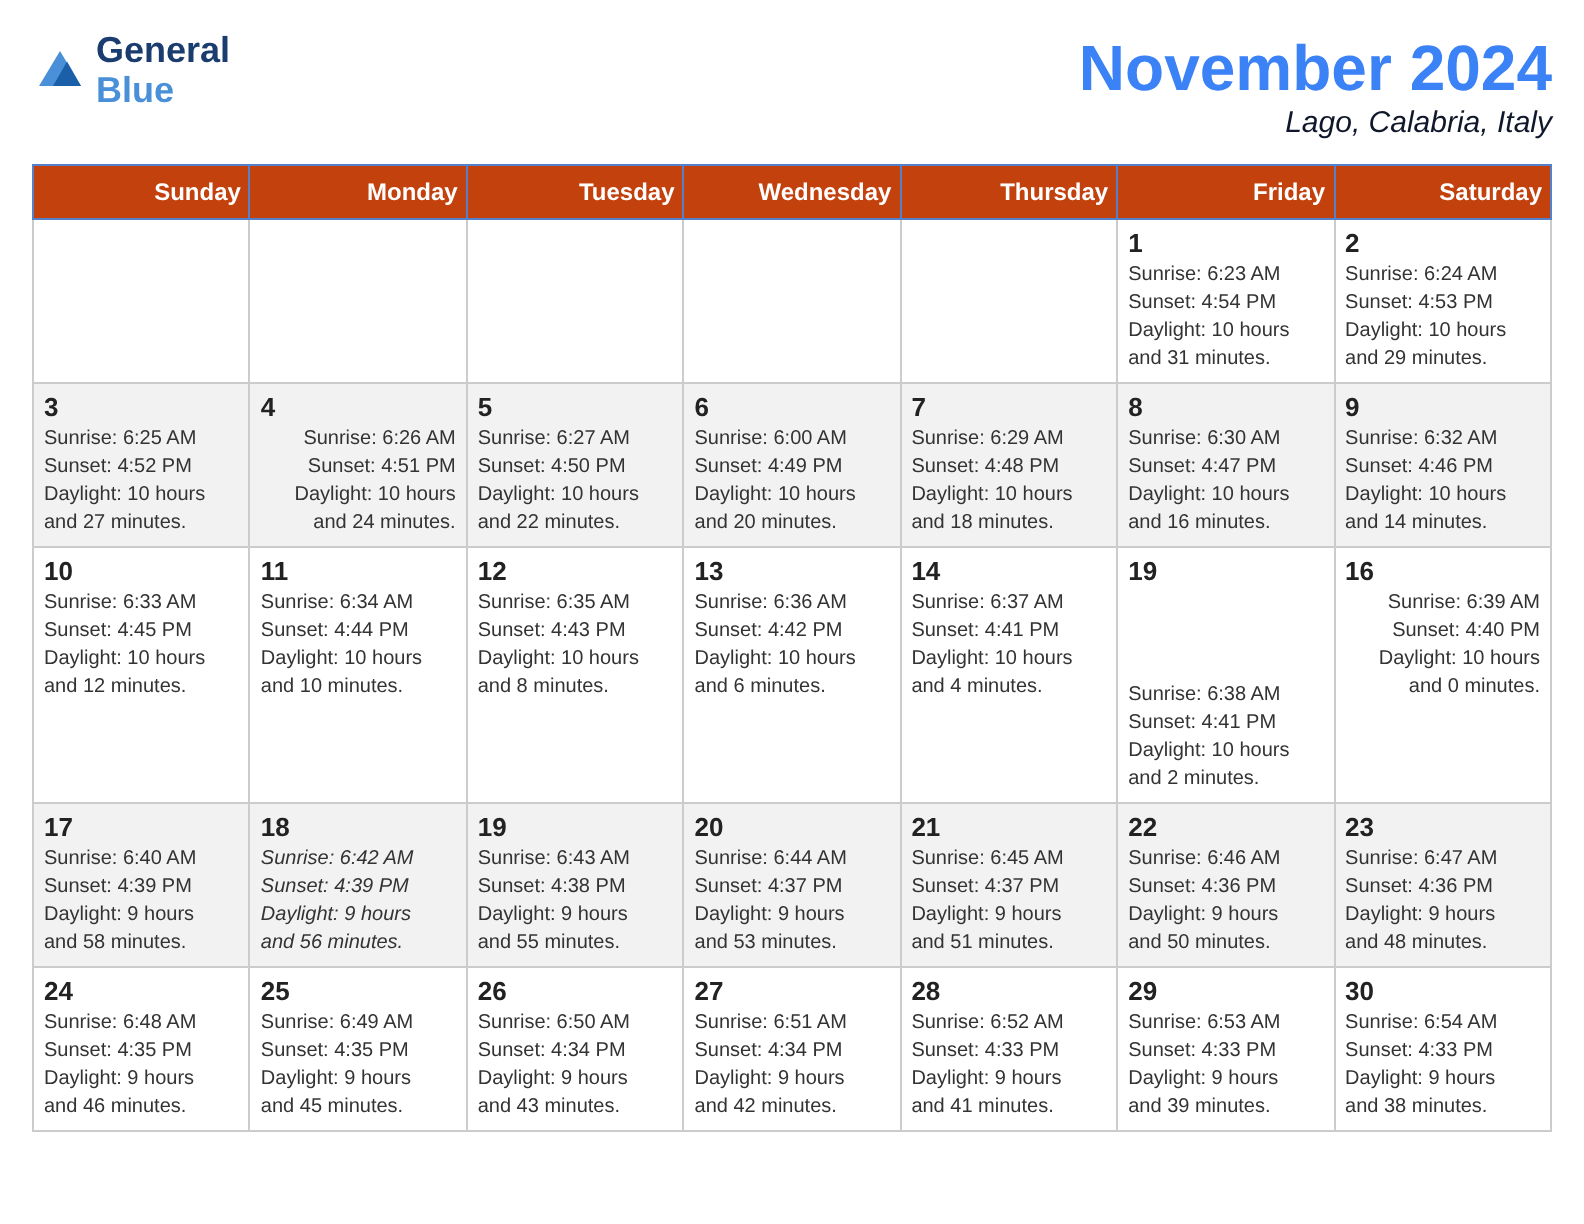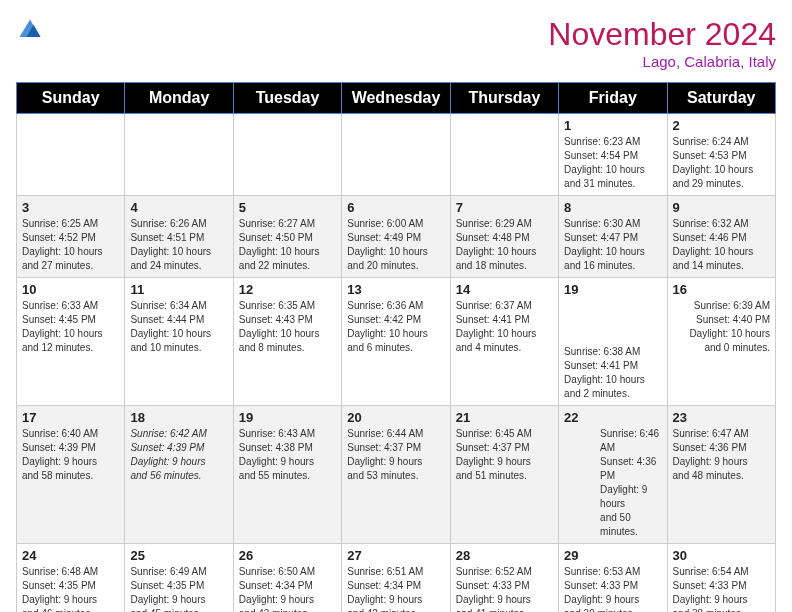--- a/index.html
+++ b/index.html
@@ -29,40 +29,41 @@
     }
     .logo-icon {
       width: 28px;
       height: 28px;
     }
     .title-block {
       text-align: right;
     }
     .month-title {
       font-size: 32px;
-      font-weight: normal;
-      color: #be185d;
+      font-weight: bold;
+      color: #3b82f6;
       text-align: center;
     }
     .subtitle {
       font-size: 15px;
-      color: #a21caf;
+      color: #0f172a;
+      font-style: italic;
     }
     table {
       width: 100%;
       border-collapse: collapse;
       table-layout: fixed;
     }
     th {
-      background: #000000;
+      background: #c2410c;
       color: #fff;
-      font-size: 16px;
+      font-size: 12px;
       font-weight: bold;
       padding: 6px 4px;
-      text-align: center;
+      text-align: right;
       border: 1px solid #5580cc;
     }
     td {
       border: 1px solid #ccc;
       vertical-align: top;
       padding: 4px 5px;
       font-size: 10px;
       color: #333;
       min-height: 80px;
       height: 82px;
@@ -96,20 +97,24 @@
   </style>
 </head>
 <body>
 
 <div class="header">
   <div class="logo">
     <svg class="logo-icon" viewBox="0 0 32 32" width="32" height="32">
       <polygon points="16,4 28,24 4,24" fill="#4a90d9"></polygon>
       <polygon points="20,10 28,24 12,24" fill="#1a5fa8"></polygon>
     </svg>
+    <div class="logo-text">
+      <div>General</div>
+      <div style="color:#4a90d9;">Blue</div>
+    </div>
   </div>
   <div class="title-block">
     <div class="month-title">November 2024</div>
     <div class="subtitle">Lago, Calabria, Italy</div>
   </div>
 </div>
 
 <table>
   <thead>
     <tr>
@@ -147,21 +152,21 @@
       <tr>
         <td class="filled">
           <div class="day-num">3</div>
           <div class="day-info" style="white-space: pre-wrap;">Sunrise: 6:25 AM
 Sunset: 4:52 PM
 Daylight: 10 hours
 and 27 minutes.</div>
         </td>
         <td class="filled">
           <div class="day-num">4</div>
-          <div class="day-info" style="white-space: pre-wrap;">Sunrise: 6:26 AM
+          <div class="day-info" style="white-space: pre-wrap; text-align: right;">Sunrise: 6:26 AM
 Sunset: 4:51 PM
 Daylight: 10 hours
 and 24 minutes.</div>
         </td>
         <td class="filled">
           <div class="day-num">5</div>
           <div class="day-info" style="white-space: pre-wrap;">Sunrise: 6:27 AM
 Sunset: 4:50 PM
 Daylight: 10 hours
 and 22 minutes.</div>
@@ -277,21 +282,21 @@
         </td>
         <td class="filled">
           <div class="day-num">21</div>
           <div class="day-info" style="white-space: pre-wrap;">Sunrise: 6:45 AM
 Sunset: 4:37 PM
 Daylight: 9 hours
 and 51 minutes.</div>
         </td>
         <td class="filled">
           <div class="day-num">22</div>
-          <div class="day-info" style="white-space: pre-wrap; margin-left: 36px;">Sunrise: 6:46 AM
+          <div class="day-info" style="white-space: pre-wrap;">Sunrise: 6:46 AM
 Sunset: 4:36 PM
 Daylight: 9 hours
 and 50 minutes.</div>
         </td>
         <td class="filled">
           <div class="day-num">23</div>
           <div class="day-info" style="white-space: pre-wrap;">Sunrise: 6:47 AM
 Sunset: 4:36 PM
 Daylight: 9 hours
 and 48 minutes.</div>

